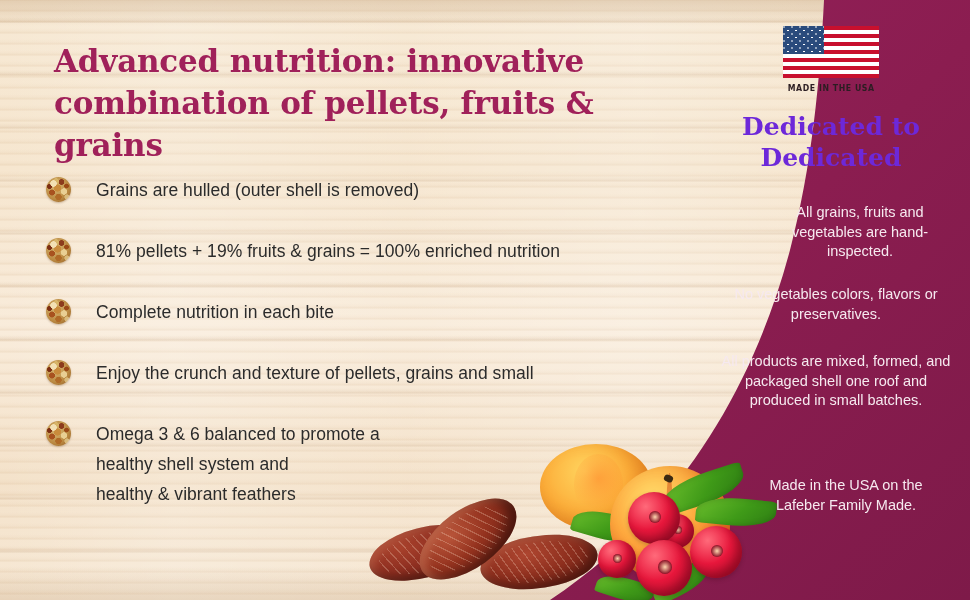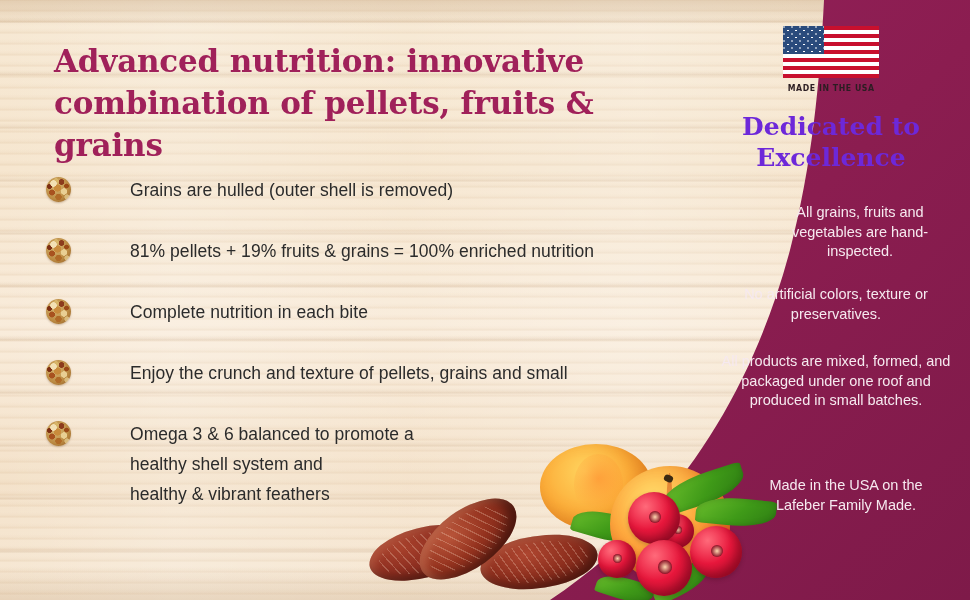--- a/index.html
+++ b/index.html
@@ -78,21 +78,21 @@
       radial-gradient(circle at 40% 38%, #d8b874 0%, #bb8a42 58%, #8f5a22 100%);
     box-shadow:0 1px 2px rgba(120,80,40,0.35);
   }
   .bullet-text{
     margin-left:52px;
     font-size:17.5px;
     line-height:30px;
     color:#2b2b2b;
     letter-spacing:0.05px;
   }
-  .bullet-text span{display:block;margin-left:34px;}
+  .bullet-text span{display:block;}
 
   
   .right-col{
     position:absolute;right:0;top:0;width:278px;height:439px;
     text-align:center;color:#ffffff;
   }
   .flag-wrap{position:absolute;left:0;right:0;top:26px;display:flex;flex-direction:column;align-items:center;}
   .flag{
     position:relative;width:96px;height:52px;background:#ffffff;overflow:hidden;
   }
@@ -282,23 +282,23 @@
         <div class="stripes"></div>
         <div class="canton">
           <div class="stars"></div>
         </div>
       </div>
       <div class="flag-caption">MADE IN THE USA</div>
     </div>
 
     <div class="dedicated">
       <div>Dedicated to</div>
-      <div>Excellence</div>
+      <div>Dedicated</div>
     </div>
 
     <div class="para p1">All grains, fruits and vegetables are hand-inspected.</div>
-    <div class="para p2">No artificial colors, texture or preservatives.</div>
-    <div class="para p3">All products are mixed, formed, and packaged under one roof and produced in small batches.</div>
+    <div class="para p2">No vegetables colors, flavors or preservatives.</div>
+    <div class="para p3">All products are mixed, formed, and packaged shell one roof and produced in small batches.</div>
     <div class="para p4">Made in the USA on the Lafeber Family Made.</div>
 
   </div>
 
 </div>
 
 </body></html>

